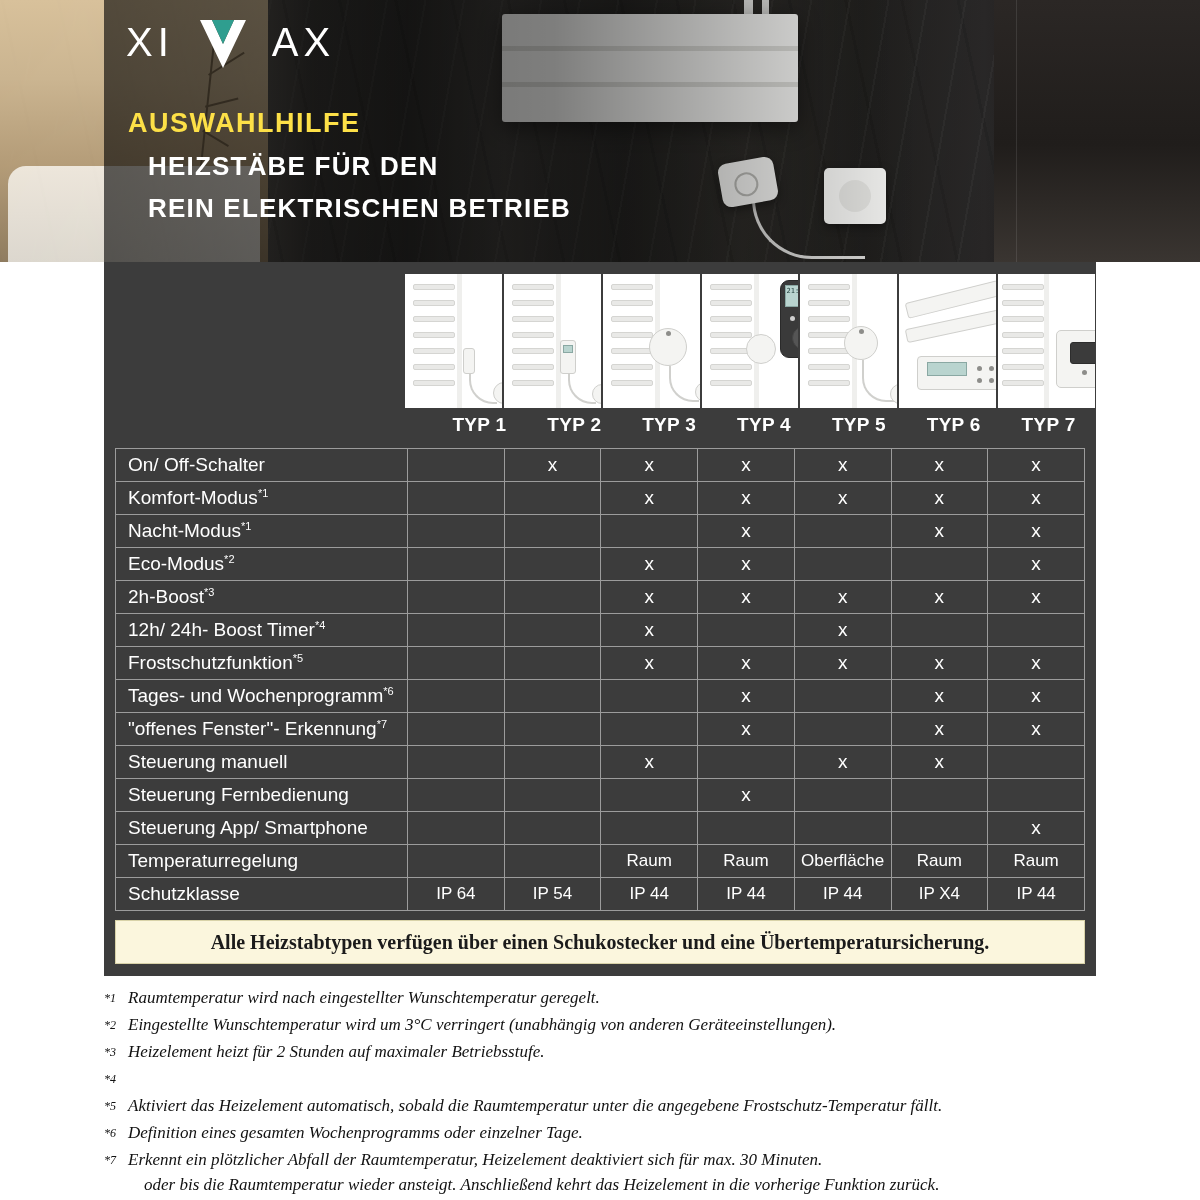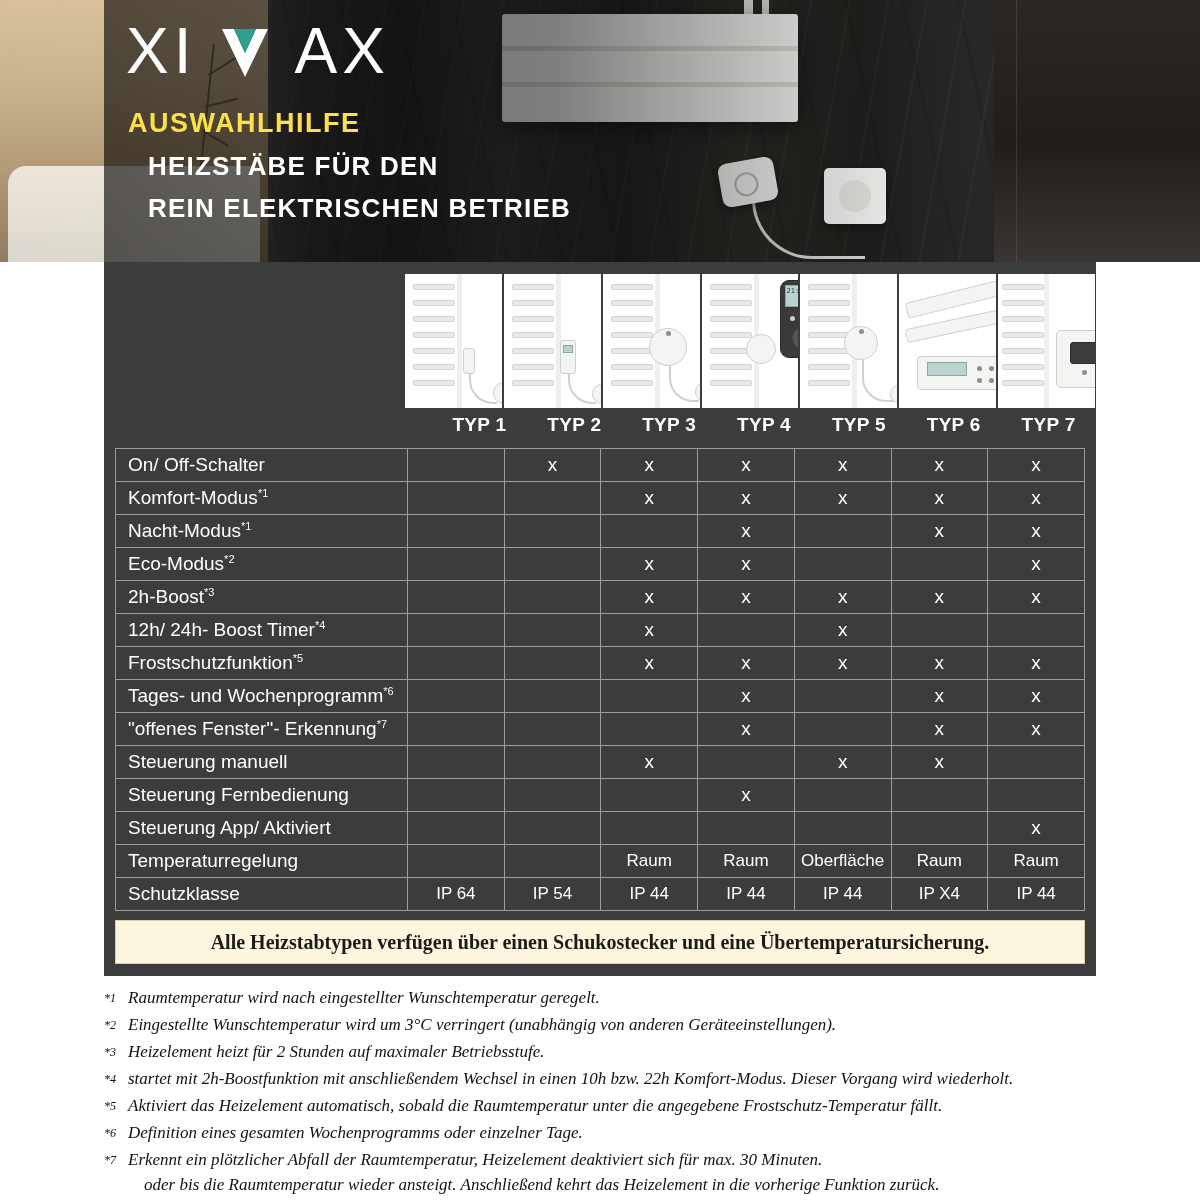--- a/index.html
+++ b/index.html
@@ -163,21 +163,21 @@
     position: absolute;
     left: 104px; top: 0;
     width: 820px; height: 262px;
     background: linear-gradient(90deg, rgba(0,0,0,.62) 0%, rgba(0,0,0,.48) 55%, rgba(0,0,0,0) 100%);
   }
 
   .logo {
     position: absolute;
     left: 126px; top: 14px;
     color: #ffffff;
-    font-size: 64px;
+    font-size: 40px;
     letter-spacing: 5px;
     font-weight: 400;
     display: flex;
     align-items: center;
     gap: 22px;
     font-family: "Liberation Sans", sans-serif;
   }
   .logo .mark {
     position: relative;
     width: 54px; height: 56px;
@@ -642,21 +642,21 @@
           <td class="feature">Steuerung Fernbedienung</td>
           <td></td>
           <td></td>
           <td></td>
           <td>x</td>
           <td></td>
           <td></td>
           <td></td>
         </tr>
         <tr>
-          <td class="feature">Steuerung App/ Aktiviert</td>
+          <td class="feature">Steuerung App/ Smartphone</td>
           <td></td>
           <td></td>
           <td></td>
           <td></td>
           <td></td>
           <td></td>
           <td>x</td>
         </tr>
         <tr>
           <td class="feature">Temperaturregelung</td>
@@ -694,21 +694,20 @@
     <div class="fn">
       <span class="mark">*2</span>
       <span class="txt">Eingestellte Wunschtemperatur wird um 3°C verringert (unabhängig von anderen Geräteeinstellungen).</span>
     </div>
     <div class="fn">
       <span class="mark">*3</span>
       <span class="txt">Heizelement heizt für 2 Stunden auf maximaler Betriebsstufe.</span>
     </div>
     <div class="fn">
       <span class="mark">*4</span>
-      <span class="txt">startet mit 2h-Boostfunktion mit anschließendem Wechsel in einen 10h bzw. 22h Komfort-Modus. Dieser Vorgang wird wiederholt.</span>
     </div>
     <div class="fn">
       <span class="mark">*5</span>
       <span class="txt">Aktiviert das Heizelement automatisch, sobald die Raumtemperatur unter die angegebene Frostschutz-Temperatur fällt.</span>
     </div>
     <div class="fn">
       <span class="mark">*6</span>
       <span class="txt">Definition eines gesamten Wochenprogramms oder einzelner Tage.</span>
     </div>
     <div class="fn">

